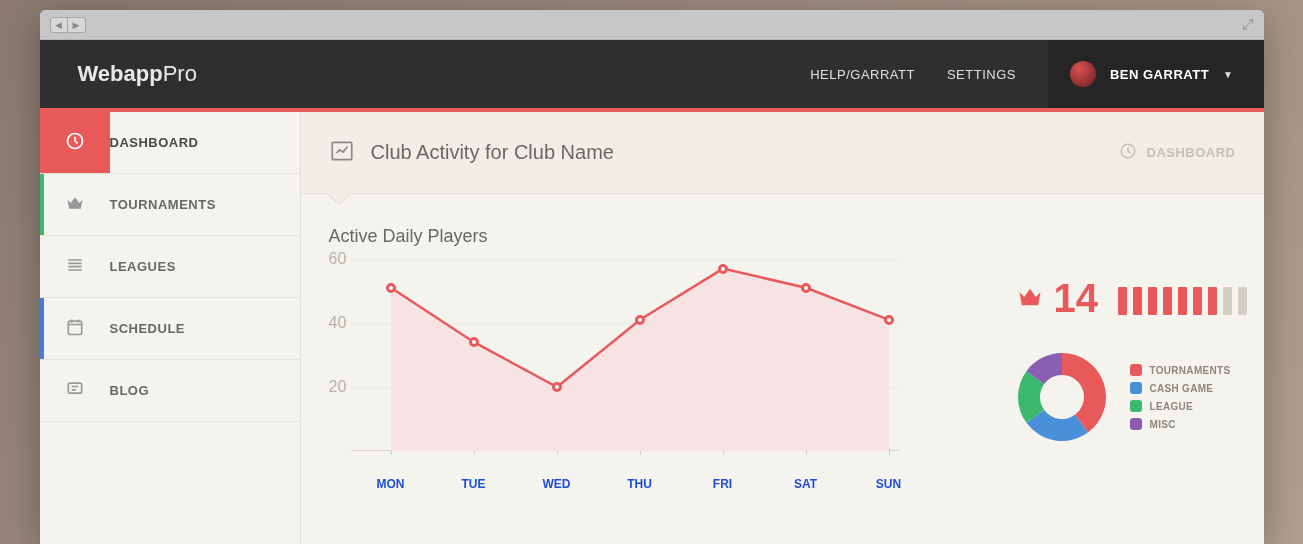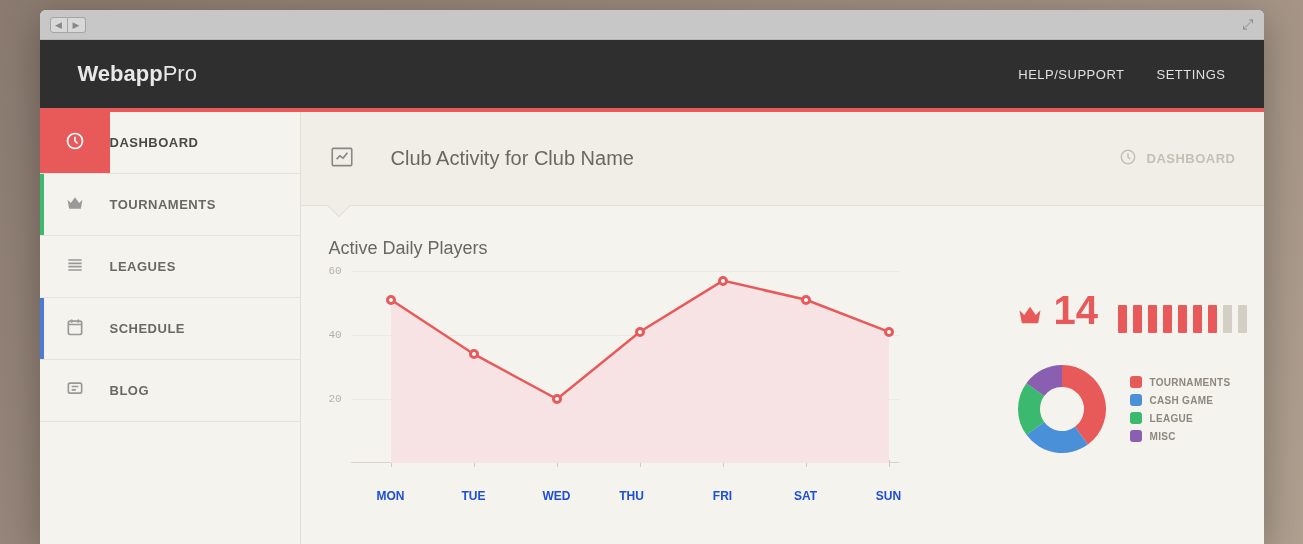--- a/index.html
+++ b/index.html
@@ -94,27 +94,26 @@
 .edge-green { background: #3ab96f; }
 .edge-blue { background: #4a7cd6; }
 .edge-blue2 { background: #4a7cd6; }
 .main {
   flex: 1;
   background: #f5f3ee;
   border-left: 1px solid #e2dfd6;
   display: flex; flex-direction: column;
 }
 .page-header {
-  height: 94px;
+  height: 82px;
   background: #f0eee7;
   border-bottom: 1px solid #e2dfd6;
   display: flex; align-items: center;
   padding: 0 28px;
   position: relative;
-  gap: 20px;
 }
 .page-header .title-icon { color: #888; margin-right: 16px; }
 .page-title { font-size: 20px; color: #6a6863; font-weight: 400; }
 .breadcrumb-right {
   margin-left: auto; display: flex; align-items: center; gap: 10px;
   color: #c4c0b6; font-weight: 700; font-size: 13px; letter-spacing: 0.5px;
 }
 .breadcrumb-right .bc-icon { color: #c4c0b6; }
 .notch {
   position: absolute;
@@ -123,36 +122,35 @@
   background: #f0eee7;
   border-right: 1px solid #e2dfd6;
   border-bottom: 1px solid #e2dfd6;
   transform: rotate(45deg);
 }
 .content { flex: 1; padding: 32px 28px 0 28px; display: flex; }
 .chart-area { flex: 1; position: relative; }
 .chart-title { font-size: 18px; color: #6a6863; font-weight: 400; margin-bottom: 12px; }
 .chart-box { position: relative; width: 570px; height: 210px; }
 .y-tick {
-  position: absolute; left: 0; font-size: 11px; color: #b5b1a6;
+  position: absolute; left: 0; font-size: 16px; color: #b5b1a6;
   transform: translateY(-50%);
-  font-family: Liberation Mono, monospace;
 }
 .x-tick { position: absolute; bottom: -22px; font-size: 12px; color: #1d4ed8; transform: translateX(-50%); font-weight: 600;}
 .grid-h { position: absolute; left: 22px; right: 0; height: 1px; background: #ece9e0; }
 .baseline { position: absolute; left: 22px; right: 0; bottom: 18px; height: 1px; background: #d8d4c9; }
 .v-tick { position: absolute; bottom: 14px; width: 1px; height: 7px; background: #d0ccc0; }
 svg.chart-svg { position: absolute; left: 22px; top: 0; right: 0; bottom: 18px; }
 .dot {
   position: absolute; width: 10px; height: 10px; border-radius: 50%;
   background: #fff; border: 3px solid #e85a5a;
   transform: translate(-50%, -50%);
 }
 .stats-col { width: 240px; padding-left: 20px; padding-top: 50px; }
-.big-stat { display: flex; align-items: flex-end; gap: 10px; margin-bottom: 4px; }
+.big-stat { display: flex; align-items: center; gap: 10px; margin-bottom: 4px; }
 .big-num { font-size: 40px; font-weight: 700; color: #e85a5a; }
 .crown { color: #e85a5a; }
 .bars { display: flex; gap: 6px; align-items: flex-end; height: 32px; margin-left: 10px;}
 .bar { width: 9px; background: #d4cfc4; border-radius: 1px; }
 .bar.on { background: #e85a5a; }
 .donut-row { display: flex; gap: 22px; margin-top: 30px; align-items: center; }
 .donut { width: 92px; height: 92px; position: relative; }
 .legend { display: flex; flex-direction: column; gap: 6px; }
 .legend-item { display: flex; align-items: center; gap: 8px; font-size: 10px; font-weight: 700; color: #8c887d; letter-spacing: 0.3px;}
 .swatch { width: 12px; height: 12px; border-radius: 3px; }
@@ -174,22 +172,27 @@
       <div class="nav-arrow">▶</div>
     </div>
     <div class="expand-icon">⤢</div>
   </div>
 
   <div class="header">
     <div class="logo">
       <b>Webapp</b><span>Pro</span>
     </div>
     <div class="header-right">
-      <span class="header-link">HELP/SUPPORT</span>
+      <span class="header-link">HELP/GARRATT</span>
       <span class="header-link">SETTINGS</span>
+      <div class="user-block">
+        <div class="avatar"></div>
+        <span class="user-name">BEN GARRATT</span>
+        <span class="caret-down">▼</span>
+      </div>
     </div>
   </div>
   <div class="accent-strip"></div>
 
   <div class="body">
 
     <div class="sidebar">
       <div class="sidebar-item active">
         <div class="edge edge-red"></div>
         <div class="icon-col">
@@ -280,21 +283,21 @@
               <div class="y-tick" style="top: 64px;">40</div>
               <div class="grid-h" style="top: 64px;"></div>
               <div class="y-tick" style="top: 0px;">60</div>
               <div class="grid-h" style="top: 0px;"></div>
               <div class="x-tick" style="left: 62px;">MON</div>
               <div class="v-tick" style="left: 62px;"></div>
               <div class="x-tick" style="left: 145px; margin-top: 40px;">TUE</div>
               <div class="v-tick" style="left: 145px;"></div>
               <div class="x-tick" style="left: 228px;">WED</div>
               <div class="v-tick" style="left: 228px;"></div>
-              <div class="x-tick" style="left: 303px;">THU</div>
+              <div class="x-tick" style="left: 311px;">THU</div>
               <div class="v-tick" style="left: 311px;"></div>
               <div class="x-tick" style="left: 394px;">FRI</div>
               <div class="v-tick" style="left: 394px;"></div>
               <div class="x-tick" style="left: 477px;">SAT</div>
               <div class="v-tick" style="left: 477px;"></div>
               <div class="x-tick" style="left: 560px;">SUN</div>
               <div class="v-tick" style="left: 560px;"></div>
               <svg class="chart-svg" width="548" height="192">
                 <path d="M 40 192 L 40 28.80000000000001 L 123 83.2 L 206 128 L 289 60.80000000000001 L 372 9.600000000000023 L 455 28.80000000000001 L 538 60.80000000000001 L 538 192 Z" fill="#f7e3e3"></path>
                 <path d="M 40 28.80000000000001 L 123 83.2 L 206 128 L 289 60.80000000000001 L 372 9.600000000000023 L 455 28.80000000000001 L 538 60.80000000000001" fill="none" stroke="#e85a5a" stroke-width="2.5"></path>

